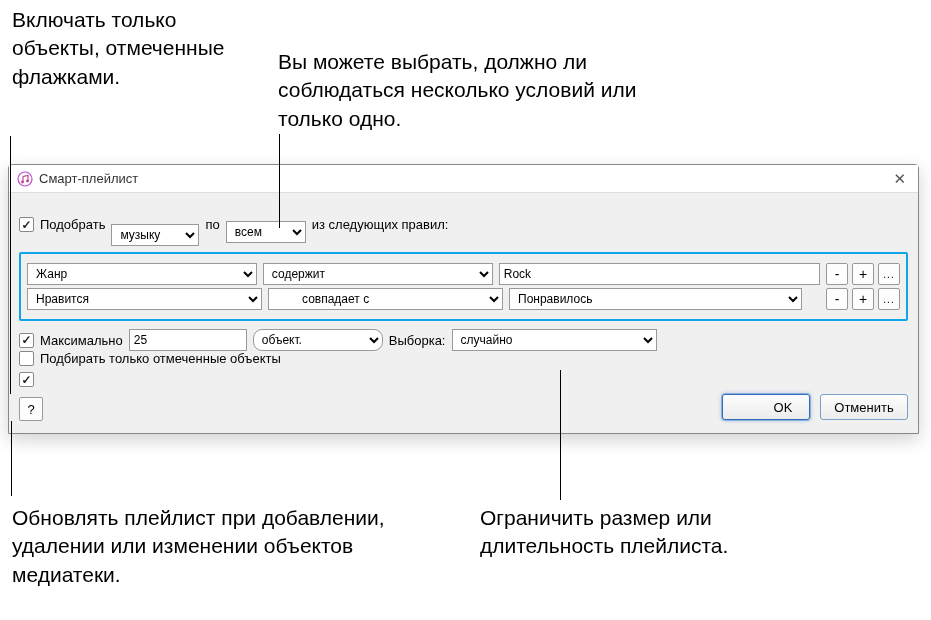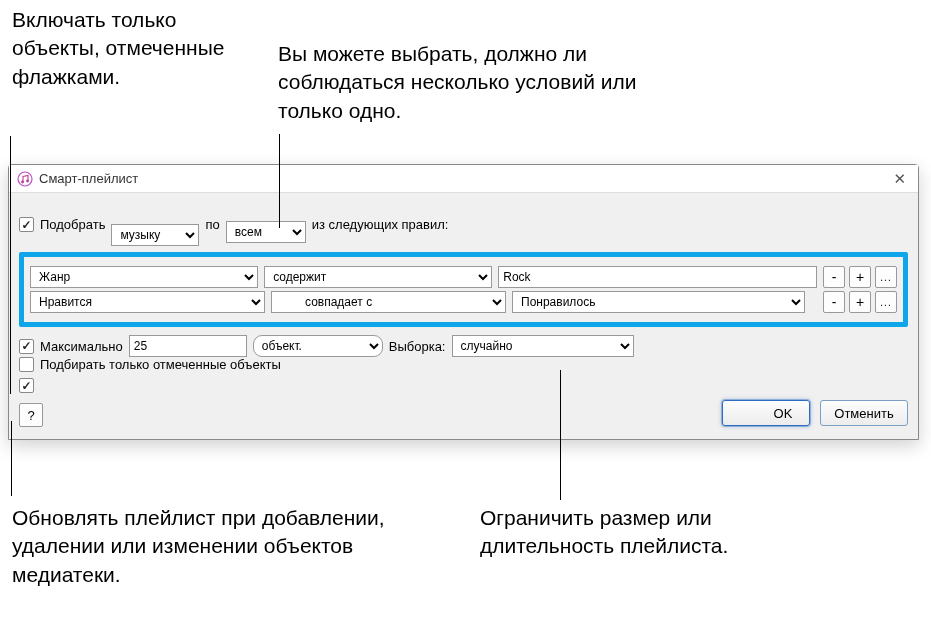--- a/index.html
+++ b/index.html
@@ -54,21 +54,21 @@
     border-radius: 2px; display: inline-flex; align-items: center; justify-content: center;
     font-size: 12px; line-height: 1;
   }
   .checkbox.checked::after { content: "✓"; color: #222; font-weight: bold; }
   select, input[type=text] {
     height: 22px; border: 1px solid #999; background: #fff; font-size: 12px;
     padding: 1px 4px; font-family: inherit;
   }
   select { padding-right: 16px; }
   .rules {
-    border: 5px solid #0ea5e9;
+    border: 2px solid #0ea5e9;
     border-radius: 2px;
     padding: 6px;
     background: #f0f0f0;
   }
   .rule-row { display: flex; align-items: center; gap: 6px; margin: 3px 0; }
   .rule-row select, .rule-row input { }
   .rule-buttons { display: flex; gap: 4px; margin-left: auto; }
   .sqbtn {
     width: 22px; height: 22px; border: 1px solid #999; background: #fdfdfd;
     display: inline-flex; align-items: center; justify-content: center;
@@ -92,21 +92,21 @@
   .btn.primary {
     border-color: #2d6cc0;
     box-shadow: 0 0 0 1px rgba(45,108,192,.35), 0 0 4px rgba(45,108,192,.5);
     padding-left: 34px;
   }
 </style>
 </head>
 <body>
 
 <div class="callout" style="left:12px; top:6px; width:240px;">Включать только объекты, отмеченные флажками.</div>
-<div class="callout" style="left:278px; top:40px; width:420px;">Вы можете выбрать, должно ли соблюдаться несколько условий или только одно.</div>
+<div class="callout" style="left:278px; top:48px; width:420px;">Вы можете выбрать, должно ли соблюдаться несколько условий или только одно.</div>
 <div class="callout" style="left:12px; top:504px; width:420px;">Обновлять плейлист при добавлении, удалении или изменении объектов медиатеки.</div>
 <div class="callout" style="left:480px; top:504px; width:280px;">Ограничить размер или длительность плейлиста.</div>
 
 <div class="callout-line" style="left:279px; top:134px; width:1px; height:94px;"></div>
 <div class="callout-line" style="left:10px; top:136px; width:1px; height:258px;"></div>
 <div class="callout-line" style="left:11px; top:421px; width:1px; height:75px;"></div>
 <div class="callout-line" style="left:560px; top:370px; width:1px; height:130px;"></div>
 
 <div class="dialog">
   <div class="titlebar">
@@ -173,21 +173,21 @@
     </div>
 
     <div class="limit-row">
       <span class="checkbox checked"></span>
       <span>Максимально</span>
       <input type="text" style="width: 118px;" value="25">
       <select style="width:130px;border-radius:9px;">
         <option>объект.</option>
       </select>
       <span>Выборка:</span>
-      <select style="width:182px;">
+      <select style="width:205px;">
         <option>случайно</option>
       </select>
     </div>
 
     <div class="row">
       <span class="checkbox"></span>
       <span>Подбирать только отмеченные объекты</span>
     </div>
 
     <div class="row" style="margin-bottom:2px;">

